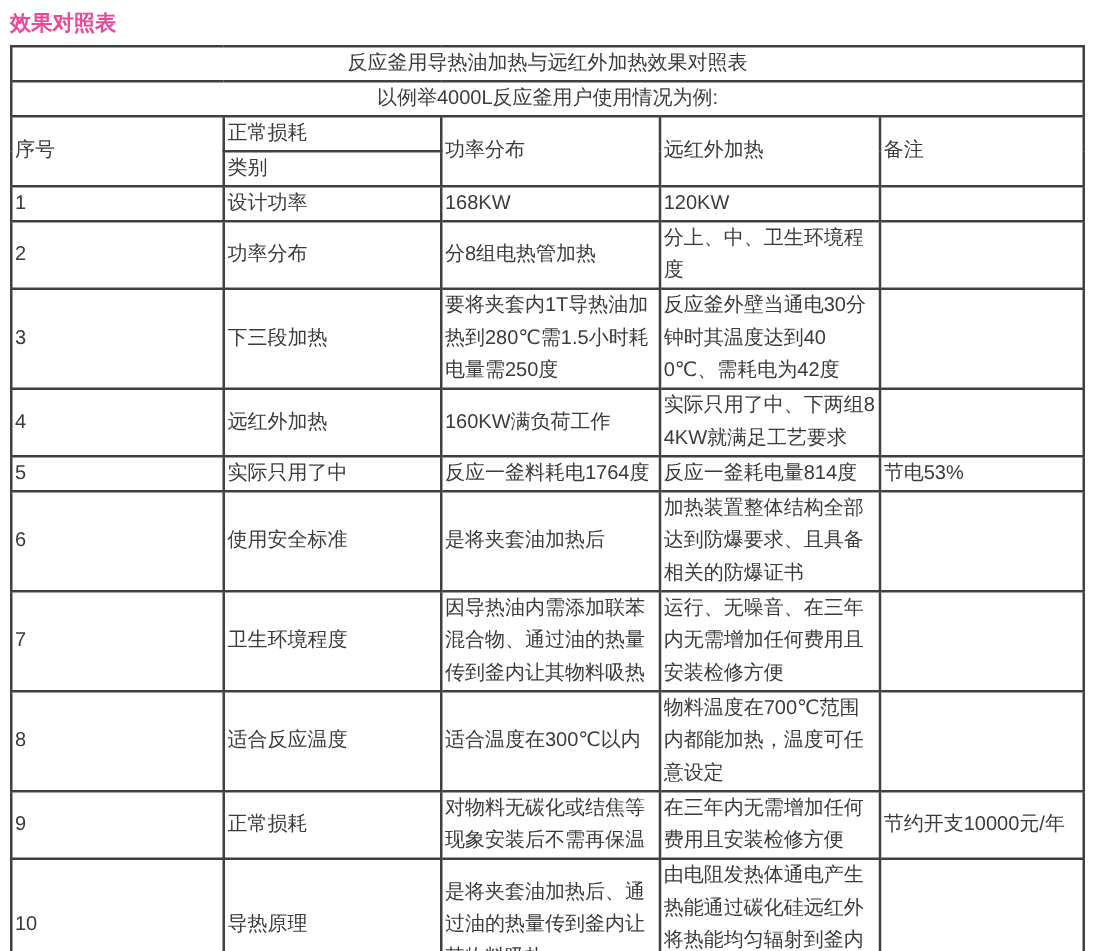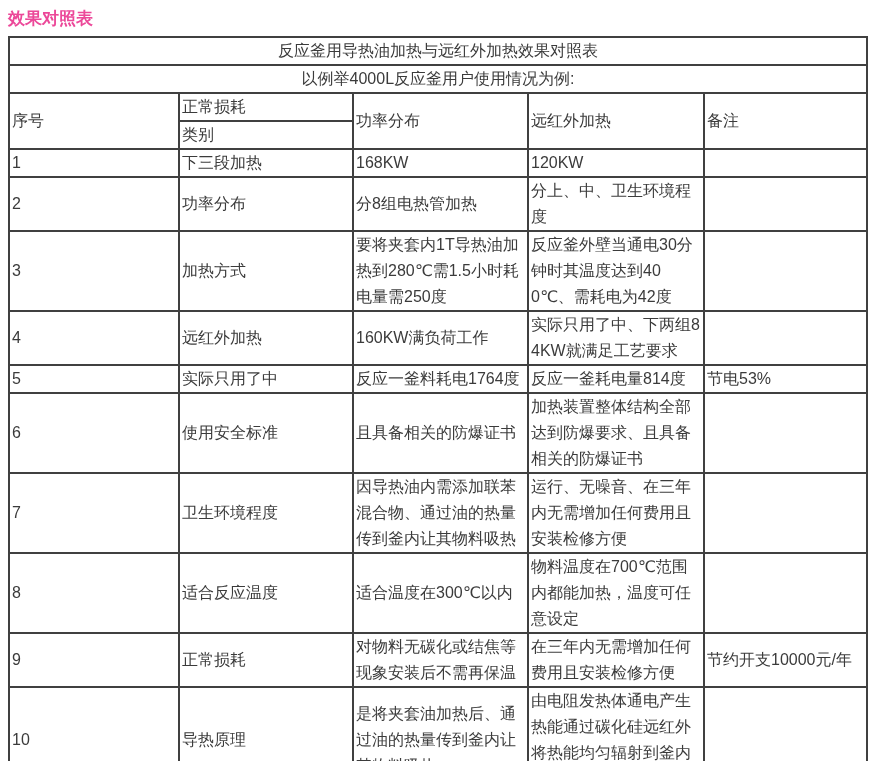--- a/index.html
+++ b/index.html
@@ -73,35 +73,35 @@
         <td>正常损耗</td>
         <td rowspan="2">功率分布</td>
         <td rowspan="2">远红外加热</td>
         <td rowspan="2">备注</td>
       </tr>
       <tr>
         <td>类别</td>
       </tr>
     <tr>
     <td>1</td>
-    <td>下三段加热</td>
+    <td>设计功率</td>
     <td>168KW</td>
     <td>120KW</td>
     <td></td>
   </tr>
         <tr>
     <td>2</td>
     <td>功率分布</td>
     <td>分8组电热管加热</td>
     <td>分上、中、卫生环境程度</td>
     <td></td>
   </tr>
         <tr>
     <td>3</td>
-    <td>加热方式</td>
+    <td>下三段加热</td>
     <td>要将夹套内1T导热油加热到280℃需1.5小时耗电量需250度</td>
     <td>反应釜外壁当通电30分钟时其温度达到400℃、需耗电为42度</td>
     <td></td>
   </tr>
         <tr>
     <td>4</td>
     <td>远红外加热</td>
     <td>160KW满负荷工作</td>
     <td>实际只用了中、下两组84KW就满足工艺要求</td>
     <td></td>
@@ -109,21 +109,21 @@
         <tr>
     <td>5</td>
     <td>实际只用了中</td>
     <td>反应一釜料耗电1764度</td>
     <td>反应一釜耗电量814度</td>
     <td>节电53%</td>
   </tr>
         <tr>
     <td>6</td>
     <td>使用安全标准</td>
-    <td>且具备相关的防爆证书</td>
+    <td>是将夹套油加热后</td>
     <td>加热装置整体结构全部达到防爆要求、且具备相关的防爆证书</td>
     <td></td>
   </tr>
         <tr>
     <td>7</td>
     <td>卫生环境程度</td>
     <td>因导热油内需添加联苯混合物、通过油的热量传到釜内让其物料吸热</td>
     <td>运行、无噪音、在三年内无需增加任何费用且安装检修方便</td>
     <td></td>
   </tr>

